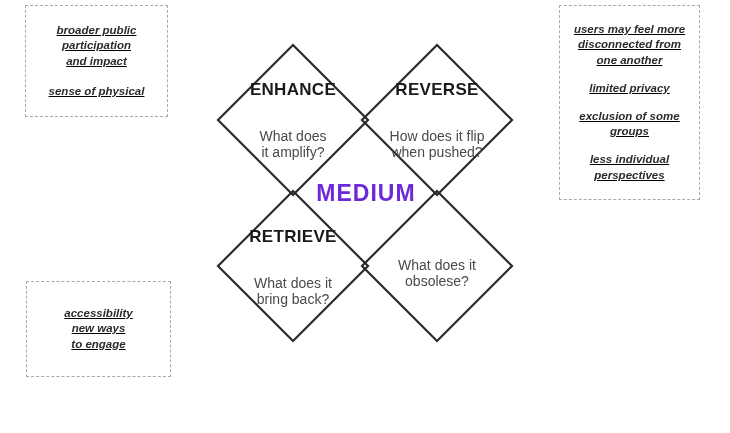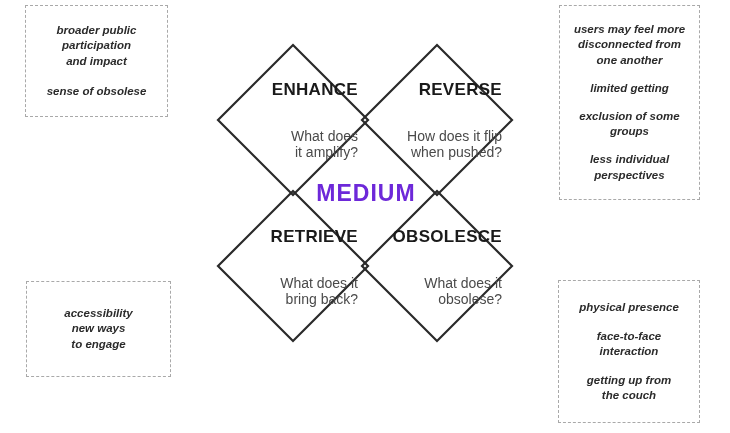--- a/index.html
+++ b/index.html
@@ -18,21 +18,21 @@
   .tetrad-svg {
     position: absolute;
     left: 0;
     top: 0;
     width: 730px;
     height: 433px;
   }
   .diamond-text {
     position: absolute;
     transform: translate(-50%, -50%);
-    text-align: right;
+    text-align: center;
     white-space: pre-line;
     width: 130px;
   }
   .diamond-title {
     font-size: 17px;
     font-weight: bold;
     color: #1a1a1a;
     letter-spacing: 0.3px;
     line-height: 1.1;
   }
@@ -54,20 +54,21 @@
   }
   .note-box {
     position: absolute;
     border: 1px dashed #a9a9a9;
     box-sizing: border-box;
     display: flex;
     flex-direction: column;
     justify-content: center;
     align-items: center;
     padding: 8px 6px;
+    text-decoration: underline;
   }
   .note-box p {
     margin: 0;
     font-size: 11.5px;
     font-weight: bold;
     font-style: italic;
     color: #2b2b2b;
     line-height: 1.32;
     text-align: center;
     white-space: pre-line;
@@ -106,52 +107,44 @@
 when pushed?</div>
   </div>
 
   <div class="diamond-text text-retrieve">
     <div class="diamond-title">RETRIEVE</div>
     <div class="diamond-question">What does it
 bring back?</div>
   </div>
 
   <div class="diamond-text text-obsolesce">
-    <div class="diamond-title">OBSOLESCE</div>
     <div class="diamond-question">What does it
 obsolese?</div>
   </div>
 
   <div class="medium-label medium-pos">MEDIUM</div>
 
   <div class="note-box box-top-left">
     <p>broader public
 participation
 and impact</p>
-    <p>sense of obsolese</p>
+    <p>sense of physical</p>
   </div>
 
   <div class="note-box box-top-right">
     <p>users may feel more
 disconnected from
 one another</p>
-    <p>limited getting</p>
+    <p>limited privacy</p>
     <p>exclusion of some
 groups</p>
     <p>less individual
 perspectives</p>
   </div>
 
   <div class="note-box box-bottom-left">
     <p>accessibility</p>
     <p>new ways
 to engage</p>
   </div>
 
-  <div class="note-box box-bottom-right">
-    <p>physical presence</p>
-    <p>face-to-face
-interaction</p>
-    <p>getting up from
-the couch</p>
-  </div>
 
 </div>
 
 </body></html>

